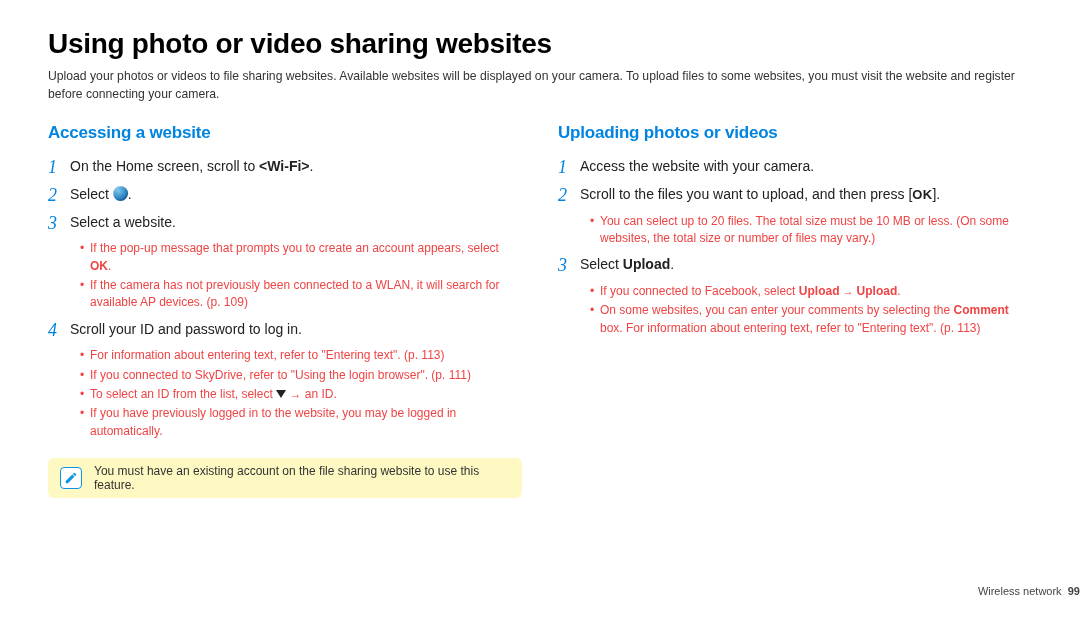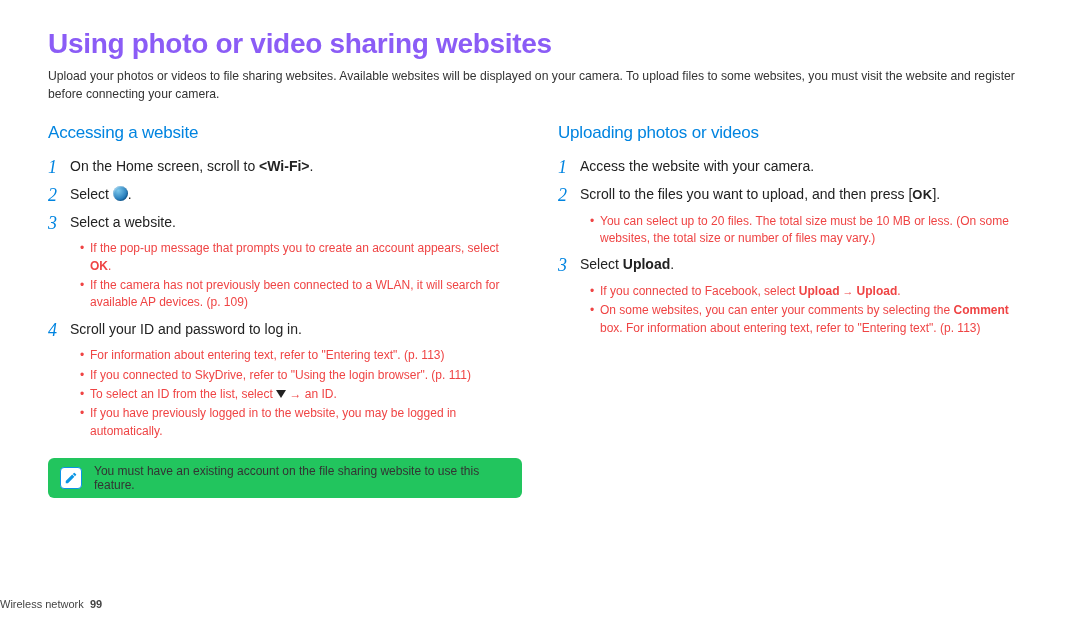--- a/index.html
+++ b/index.html
@@ -6,41 +6,41 @@
   body {
     width: 1080px;
     height: 630px;
     background: #fff;
     font-family: "Segoe UI", Arial, sans-serif;
     color: #333;
     padding: 28px 48px 20px 48px;
     position: relative;
   }
   .page-title {
-    color: #8b5cf6;
+    color: #000000;
     font-size: 28px;
     font-weight: 700;
     margin-bottom: 8px;
     letter-spacing: -0.3px;
   }
   .intro {
     font-size: 12.2px;
     line-height: 1.45;
     color: #333;
     margin-bottom: 20px;
   }
   .columns {
     display: flex;
     gap: 36px;
   }
   .col { flex: 1; }
   .section-title {
     color: #0084e0;
     font-size: 17px;
-    font-weight: 400;
+    font-weight: 700;
     margin-bottom: 14px;
     letter-spacing: -0.2px;
   }
   .step {
     display: flex;
     align-items: flex-start;
     margin-bottom: 6px;
   }
   .step-num {
     color: #0084e0;
@@ -96,21 +96,21 @@
     vertical-align: 0;
   }
   .ok-label {
     font-weight: 700;
     font-size: 13px;
     letter-spacing: 0.3px;
   }
   .note-box {
     display: flex;
     align-items: center;
-    background: #22c55e;
+    background: #fef9c3;
     border-radius: 6px;
     padding: 6px 12px;
     margin-top: 18px;
     gap: 12px;
   }
   .note-icon {
     width: 22px;
     height: 22px;
     border: 1.5px solid #0a95e5;
     border-radius: 4px;
@@ -120,23 +120,23 @@
     flex-shrink: 0;
     background: #fff;
   }
   .note-icon svg { display: block; }
   .note-text {
     font-size: 12px;
     color: #333;
   }
   .footer {
     position: absolute;
-    bottom: 20px;
+    bottom: 33px;
     left: 0; right: 0;
-    text-align: left;
+    text-align: right;
     font-size: 11px;
     color: #444;
   }
   .footer b { font-weight: 700; }
   .arrow { font-size: 11px; }
 </style>
 </head>
 <body>
 
 <h1 class="page-title">Using photo or video sharing websites</h1>

